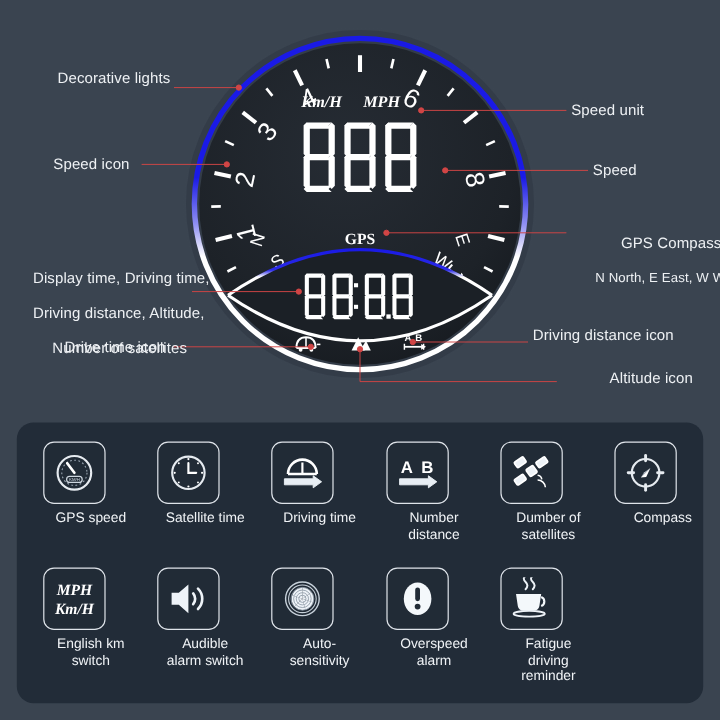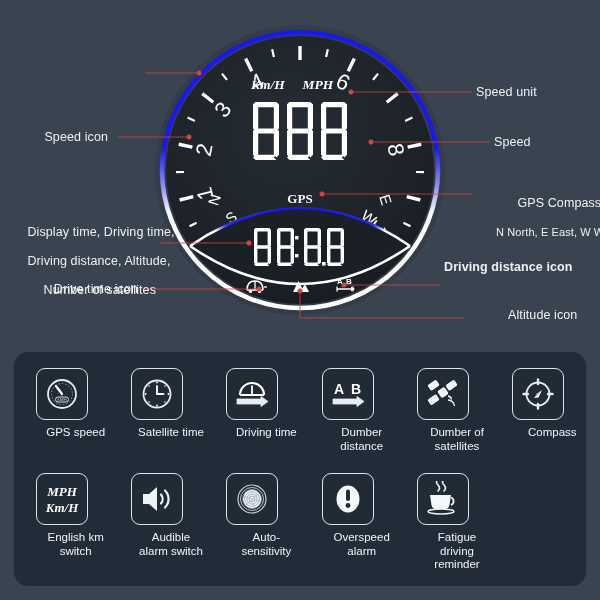--- a/index.html
+++ b/index.html
@@ -278,41 +278,42 @@
         <line x1="323" y1="194" x2="472" y2="194"></line> 
           <circle cx="322" cy="194" r="2.2"></circle>
         <line x1="345" y1="285" x2="440" y2="285"></line> 
           <circle cx="344" cy="285" r="2.2"></circle>
         <line x1="300" y1="318" x2="464" y2="318"></line> 
           <circle cx="300" cy="291" r="2.2"></circle>
         <line x1="300" y1="291" x2="300" y2="318"></line>
       </g>
     </svg>
 
+    <div class="callout l" style="left:10px; top:58px; width:132px;">Decorative lights</div>
 
     <div class="callout l" style="left:10px; top:130px; width:98px;">Speed icon</div>
 
     <div class="callout c" style="left:6px; top:210px; width:150px;">
       <span>Display time, Driving time,</span><br>
       <span>Driving distance, Altitude,</span><br>
       <span>Number of satellites</span>
     </div>
 
     <div class="callout l" style="left:10px; top:282px; width:128px;">Drive time icon</div>
 
     <div class="callout r" style="left:476px; top:85px;text-align:right;">Speed unit</div>
 
     <div class="callout r" style="left:494px; top:135px;">Speed</div>
 
     <div class="callout r" style="left:496px; top:181px; width:124px;">
       <span>GPS Compass</span>
       <span class="sub">N North, E East, W West, S South</span>
     </div>
 
-    <div class="callout r" style="left:444px; top:260px;font-weight:bold;">Driving distance icon</div>
+    <div class="callout r" style="left:444px; top:272px;">Driving distance icon</div>
 
     <div class="callout r" style="left:468px; top:308px;margin-left:40px;">Altitude icon</div>
   </div>
 
   <div id="panel">
     <div class="grid">
 
       <div class="cell">
         <div class="iconbox">
           <svg width="36" height="36" viewBox="0 0 36 36">
@@ -359,21 +360,21 @@
       </div>
 
       <div class="cell">
         <div class="iconbox">
           <svg width="38" height="36" viewBox="0 0 38 36">
             <text x="10" y="18" font-size="14" font-weight="bold" fill="#ffffff" text-anchor="middle" font-family="Liberation Sans, sans-serif">A</text>
             <text x="27" y="18" font-size="14" font-weight="bold" fill="#ffffff" text-anchor="middle" font-family="Liberation Sans, sans-serif">B</text>
             <path d="M 4 23 L 28 23 L 28 20.5 L 35 25.5 L 28 30.5 L 28 28 L 4 28 Z" fill="#e8eef4" stroke="#e8eef4" stroke-width="0.8" stroke-linejoin="round"></path>
           </svg>
         </div>
-        <div class="cap">Dumber distance</div>
+        <div class="cap">Number distance</div>
       </div>
 
 
       <div class="cell">
         <div class="iconbox">
           <svg width="36" height="36" viewBox="0 0 36 36">
             <g stroke="#ffffff" stroke-width="1.4" fill="#eef3f8">
               <rect x="4" y="6.5" width="9" height="5.5" rx="1" transform="rotate(-35 8.5 9.2)"></rect>
               <rect x="22" y="6.5" width="9" height="5.5" rx="1" transform="rotate(-35 26.5 9.2)"></rect>
               <rect x="4" y="21" width="9" height="5.5" rx="1" transform="rotate(-35 8.5 23.7)"></rect>

